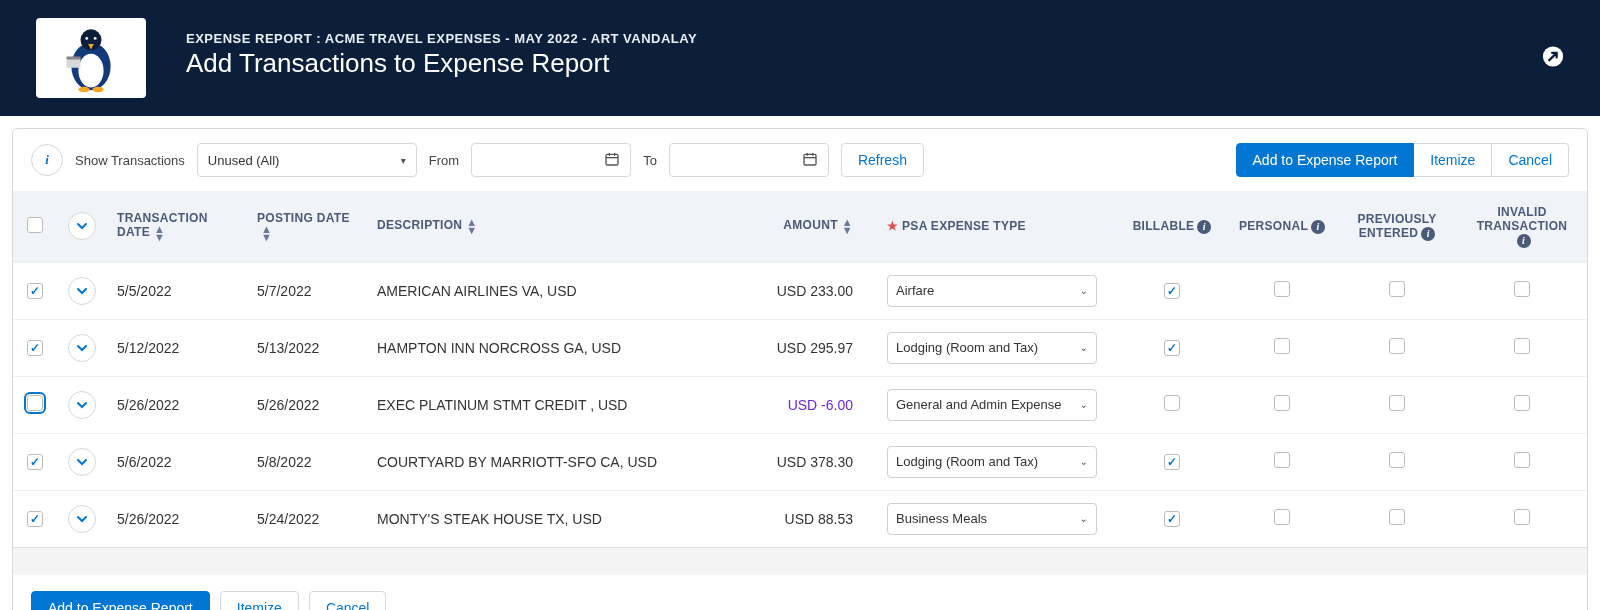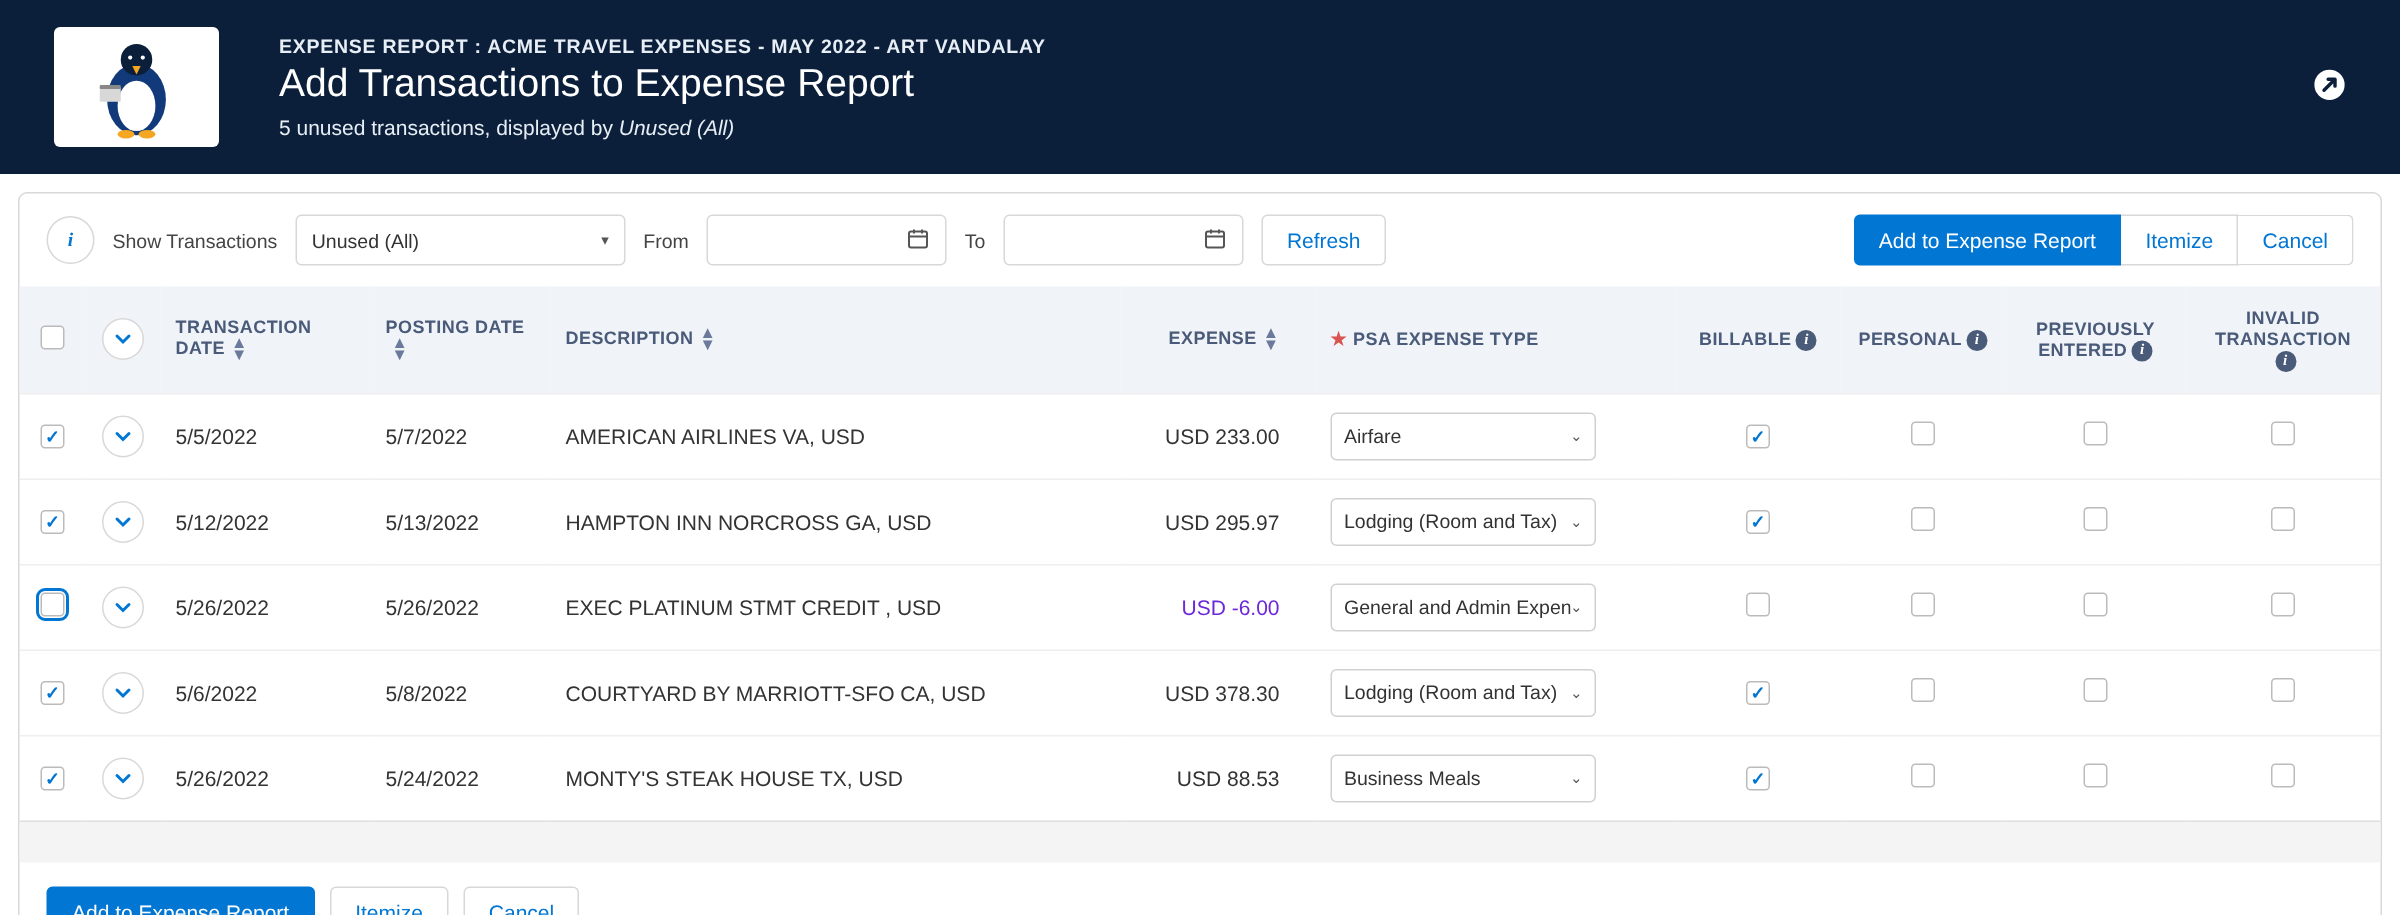--- a/index.html
+++ b/index.html
@@ -41,21 +41,21 @@
   .info-i { display: inline-flex; width: 14px; height: 14px; background: #4a5b7a; color: #fff; border-radius: 50%; font-size: 10px; font-weight: bold; align-items: center; justify-content: center; font-style: italic; font-family: serif; margin-left: 3px; vertical-align: middle; }
   .req-star { color: #d9534f; margin-right: 4px; }
   
   tbody td { padding: 12px 10px; border-top: 1px solid #eee; vertical-align: middle; font-size: 14px; }
   .chk { width: 16px; height: 16px; border: 1px solid #bbb; border-radius: 3px; display: inline-flex; align-items: center; justify-content: center; cursor: pointer; background: #fff; }
   .chk.checked::after { content: "✓"; color: #0176d3; font-size: 12px; font-weight: bold; }
   .chk.focus { outline: 2px solid #0176d3; outline-offset: 1px; }
   .expand-circle { width: 28px; height: 28px; border: 1px solid #d8d8d8; border-radius: 50%; display: inline-flex; align-items: center; justify-content: center; cursor: pointer; background: #fff; }
   .expand-circle svg { width: 12px; height: 12px; }
   .neg { color: #6d28d9; }
-  .type-select { border: 1px solid #d0d0d0; border-radius: 4px; height: 32px; width: 177px; display: flex; align-items: center; justify-content: space-between; padding: 0 8px; cursor: pointer; font-size: 13px; background: #fff; }
+  .type-select { border: 1px solid #d0d0d0; border-radius: 4px; height: 32px; width: 210px; display: flex; align-items: center; justify-content: space-between; padding: 0 8px; cursor: pointer; font-size: 13px; background: #fff; }
   
   .footer-row td { background: #f4f4f4; height: 28px; border-top: 1px solid #e0e0e0; }
   
   .bottom-bar { padding: 16px 18px; display: flex; gap: 10px; }
   
   .penguin-svg { width: 70px; height: 70px; }
 </style>
 </head>
 <body>
 
@@ -72,23 +72,20 @@
       <rect x="15" y="48" width="20" height="4" fill="#888" rx="1"></rect>
       <ellipse cx="40" cy="95" rx="8" ry="4" fill="#f5a623"></ellipse>
       <ellipse cx="60" cy="95" rx="8" ry="4" fill="#f5a623"></ellipse>
     </svg>
   </div>
   <div class="header-texts">
     <div class="header-breadcrumb">
       <span>EXPENSE REPORT : </span><span>ACME TRAVEL EXPENSES - MAY 2022 - ART VANDALAY</span>
     </div>
     <div class="header-title">Add Transactions to Expense Report</div>
-    <div class="header-sub">
-      <span>5 unused transactions, displayed by </span><em>Unused (All)</em>
-    </div>
   </div>
   <div class="header-expand">
     <svg width="22" height="22" viewBox="0 0 24 24">
         <circle cx="12" cy="12" r="11" fill="#fff"></circle>
         <path d="M8 16 L16 8 M16 8 L11 8 M16 8 L16 13" stroke="#0b1f3a" stroke-width="2.5" fill="none" stroke-linecap="round"></path>
       </svg>
   </div>
 </div>
 
 <div class="panel">
@@ -151,21 +148,21 @@
         <th class="center">
           <span class="expand-circle">
               <svg viewBox="0 0 12 12">
                 <path d="M2 4 L6 8 L10 4" fill="none" stroke="#0176d3" stroke-width="2" stroke-linecap="round"></path>
               </svg>
             </span>
         </th>
         <th><span>TRANSACTION DATE</span><span class="sort-arrows"><span>▲</span><span>▼</span></span></th>
         <th><span>POSTING DATE</span><span class="sort-arrows"><span>▲</span><span>▼</span></span></th>
         <th><span>DESCRIPTION</span><span class="sort-arrows"><span>▲</span><span>▼</span></span></th>
-        <th style="text-align:right;padding-right:24px"><span>EXPENSE</span><span class="sort-arrows"><span>▲</span><span>▼</span></span></th>
+        <th style="text-align:right;padding-right:24px"><span>AMOUNT</span><span class="sort-arrows"><span>▲</span><span>▼</span></span></th>
         <th><span class="req-star">★</span><span>PSA EXPENSE TYPE</span></th>
         <th class="center"><span>BILLABLE</span><span class="info-i">i</span></th>
         <th class="center"><span>PERSONAL</span><span class="info-i">i</span></th>
         <th class="center"><span>PREVIOUSLY ENTERED</span><span class="info-i">i</span></th>
         <th class="center"><span>INVALID TRANSACTION</span><br><span class="info-i">i</span></th>
       </tr>
     </thead>
     <tbody id="tbody">
         <tr>
           <td class="center"><span class="chk checked"></span></td>

